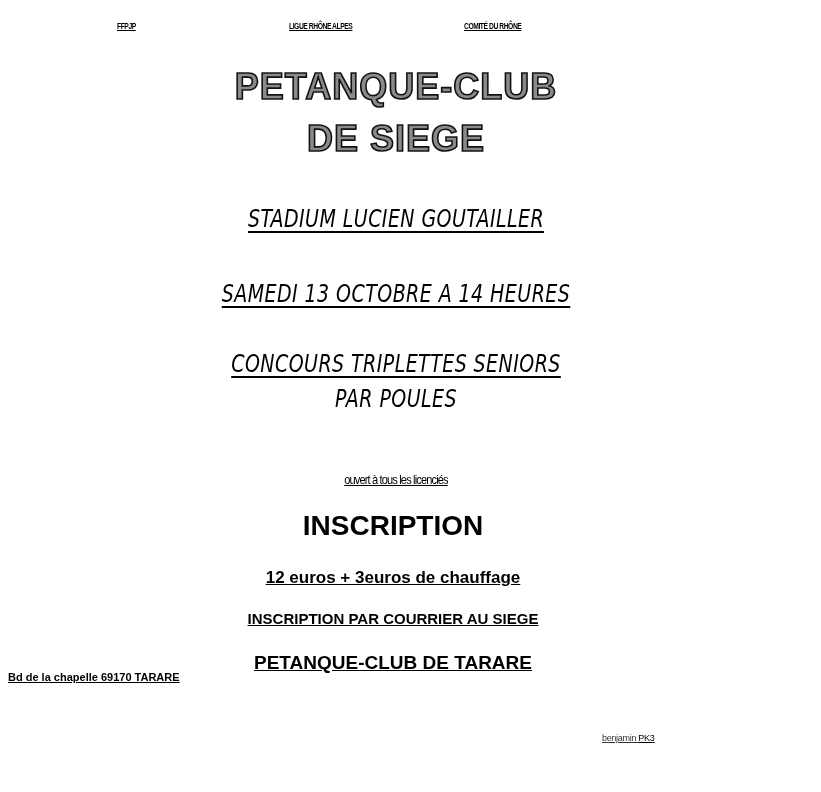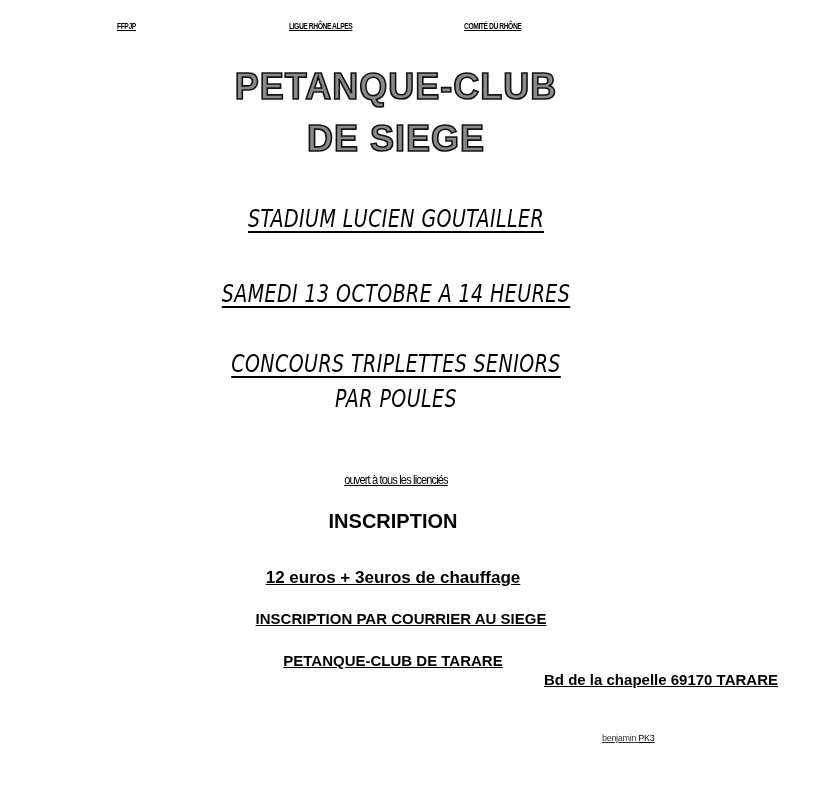--- a/index.html
+++ b/index.html
@@ -63,49 +63,48 @@
       text-align: center;
       font-size: 13px;
       text-decoration: underline;
       letter-spacing: -1px;
       transform: scaleX(0.85);
       transform-origin: center;
     }
     .inscription {
       top: 510px; left: 0; width: 770px;
       text-align: center;
-      font-size: 20px;
+      font-size: 28px;
       font-weight: bold;
     }
     .price {
       top: 568px; left: 0; width: 770px;
       text-align: center;
       font-size: 17px;
       font-weight: bold;
       text-decoration: underline;
     }
     .by-mail {
       top: 610px; left: 0; width: 770px;
       text-align: center;
       font-size: 15px;
       font-weight: bold;
       text-decoration: underline;
-      margin-left: 8px;
     }
     .club-name {
       top: 652px; left: 0; width: 770px;
       text-align: center;
-      font-size: 15px;
+      font-size: 19px;
       font-weight: bold;
       text-decoration: underline;
     }
     .club-address {
       top: 671px; left: 0; width: 770px;
-      text-align: right;
-      font-size: 15px;
+      text-align: left;
+      font-size: 11px;
       font-weight: bold;
       text-decoration: underline;
     }
     .footer {
       top: 733px; left: 594px;
       font-size: 9px;
       color: #333;
       letter-spacing: -0.3px;
       text-decoration: underline;
     }

